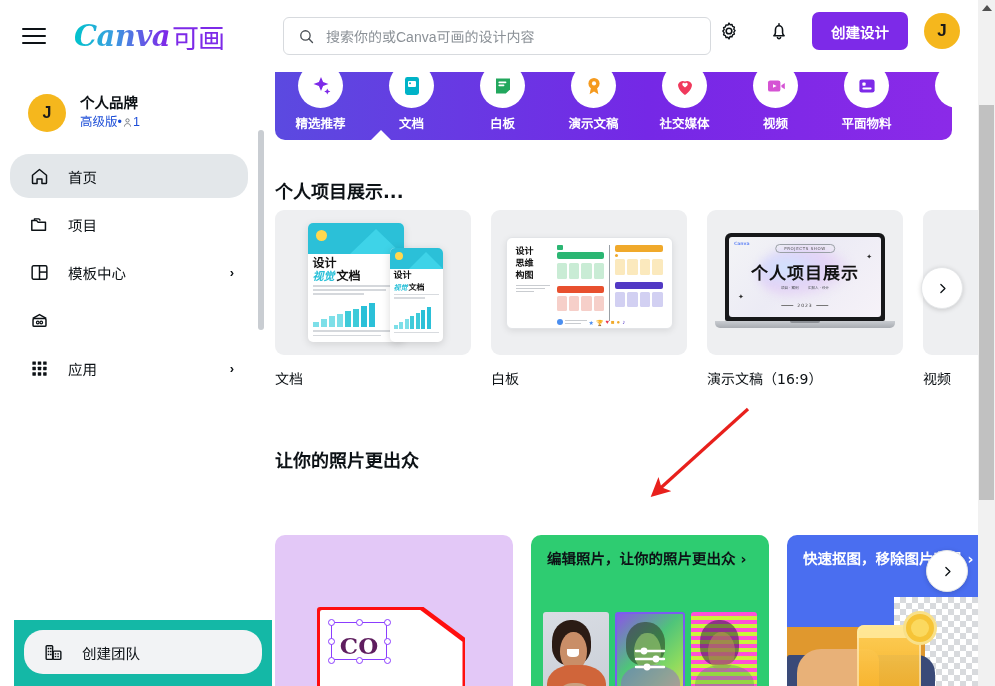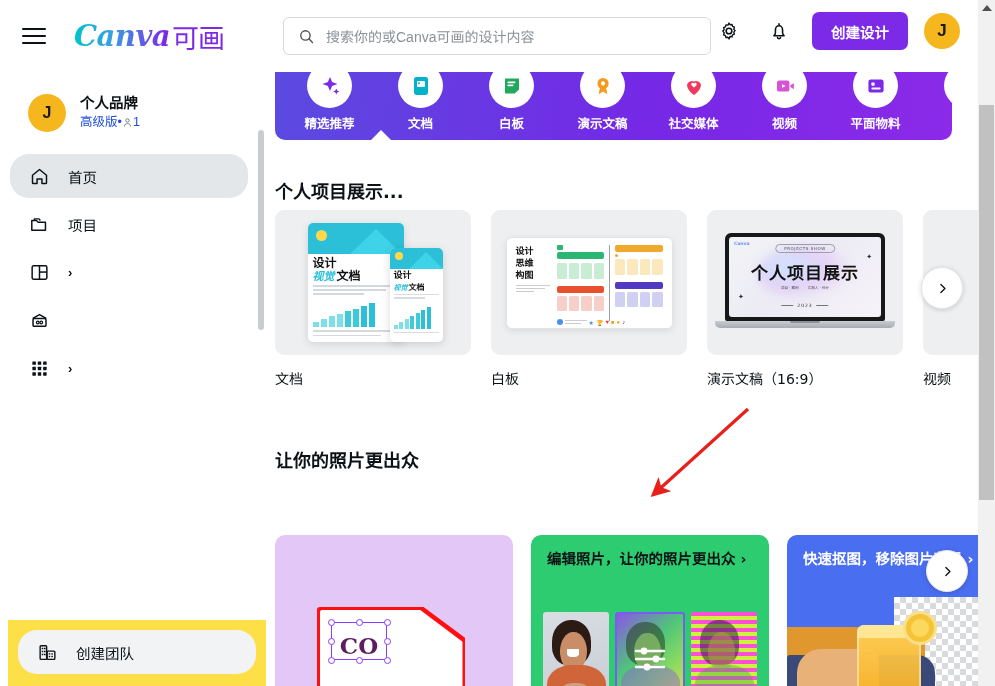--- a/index.html
+++ b/index.html
@@ -70,40 +70,40 @@
   .nav-item {
     height:44px; border-radius:19px; display:flex; align-items:center; padding:0 14px 0 18px;
     gap:18px; cursor:pointer; position:relative; margin-bottom:4px;
   }
   .nav-item.active { background:#e3e7ea; }
   .nav-item .lbl { font-size:14.5px; color:#0d1216; flex:1; font-family:"DejaVu Sans","Liberation Sans",sans-serif;}
   .nav-item .chev { color:#0d1216; font-size:13px; font-weight:700; }
   .nav-icon { width:22px; height:22px; display:flex; align-items:center; justify-content:center; flex:0 0 22px; }
 
   .sidebar-bottom {
-    position:absolute; bottom:0; left:8px; width:258px; background:#fde047; padding:10px 10px 12px 10px;
+    position:absolute; bottom:0; left:14px; width:258px; background:#14b8a6; padding:10px 10px 12px 10px;
   }
   .sidebar-bottom .nav-item { background:#f2f3f5; margin-bottom:0; }
 
   .sidebar-scroll {
     position:absolute; left:258px; top:130px; width:6px; height:200px;
     background:#c9cdd2; border-radius:3px; z-index:31;
   }
 
   
   .main {
     position:absolute; left:264px; top:55px; width:714px; height:631px;
     background:#fff; overflow:hidden;
   }
 
   
   .ribbon {
     position:absolute; left:11px; top:0; width:677px; height:85px; border-radius:10px;
     background: linear-gradient(92deg,#5b4ae0 0%, #7528e6 55%, #8b2ae8 100%);
-    display:flex; align-items:flex-start; padding:8px 0 0 9px; overflow:hidden;
+    display:flex; align-items:flex-start; padding:8px 0 0 0; overflow:hidden;
   }
   .cat { width:91px; flex:0 0 91px; display:flex; flex-direction:column; align-items:center; gap:5px; cursor:pointer; }
   .cat .bub { width:45px; height:45px; border-radius:50%; background:#fff; display:flex; align-items:center; justify-content:center; }
   .cat .cl { font-size:12.5px; font-weight:700; color:#fff; font-family:"DejaVu Sans","Liberation Sans",sans-serif; white-space:nowrap;}
   .ribbon-notch {
     position:absolute; left:95px; bottom:-1px; width:0; height:0;
     border-left:11px solid transparent; border-right:11px solid transparent; border-bottom:11px solid #fff;
   }
 
   .sec-title {
@@ -232,20 +232,21 @@
       </div>
 
       <div class="nav-item">
         <span class="nav-icon">
           <svg width="21" height="21" viewBox="0 0 24 24" fill="none">
             <rect x="3.6" y="4.4" width="16.8" height="15.2" rx="1.6" stroke="#0d1216" stroke-width="1.7"></rect>
             <line x1="12" y1="4.4" x2="12" y2="19.6" stroke="#0d1216" stroke-width="1.7"></line>
             <line x1="12" y1="11.5" x2="20.4" y2="11.5" stroke="#0d1216" stroke-width="1.7"></line>
           </svg>
         </span>
+        <span class="lbl">模板中心</span>
         <span class="chev">›</span>
       </div>
 
       <div class="nav-item">
         <span class="nav-icon">
           <svg width="21" height="21" viewBox="0 0 24 24" fill="none">
             <path d="M4.3 9.6L12 5.2l7.7 4.4" stroke="#0d1216" stroke-width="1.7" stroke-linejoin="round"></path>
             <rect x="4.6" y="9.8" width="14.8" height="8.9" rx="1.3" stroke="#0d1216" stroke-width="1.7"></rect>
             <circle cx="10" cy="14.3" r="1.5" stroke="#0d1216" stroke-width="1.4"></circle>
             <circle cx="14" cy="14.3" r="1.5" stroke="#0d1216" stroke-width="1.4"></circle>
@@ -263,20 +264,21 @@
                 <rect x="16.6" y="3" width="4.4" height="4.4" rx="0.6"></rect>
               <rect x="3" y="9.8" width="4.4" height="4.4" rx="0.6"></rect>
                 <rect x="9.8" y="9.8" width="4.4" height="4.4" rx="0.6"></rect>
                 <rect x="16.6" y="9.8" width="4.4" height="4.4" rx="0.6"></rect>
               <rect x="3" y="16.6" width="4.4" height="4.4" rx="0.6"></rect>
                 <rect x="9.8" y="16.6" width="4.4" height="4.4" rx="0.6"></rect>
                 <rect x="16.6" y="16.6" width="4.4" height="4.4" rx="0.6"></rect>
             </g>
           </svg>
         </span>
+        <span class="lbl">应用</span>
         <span class="chev">›</span>
       </div>
     </div>
 
     <div class="sidebar-bottom">
       <div class="nav-item">
         <span class="nav-icon">
           <svg width="21" height="21" viewBox="0 0 24 24" fill="none">
             <rect x="3.6" y="4.2" width="7.4" height="15.6" rx="1" stroke="#0d1216" stroke-width="1.6"></rect>
             <rect x="11.6" y="10.4" width="8.8" height="9.4" rx="1" stroke="#0d1216" stroke-width="1.6"></rect>

